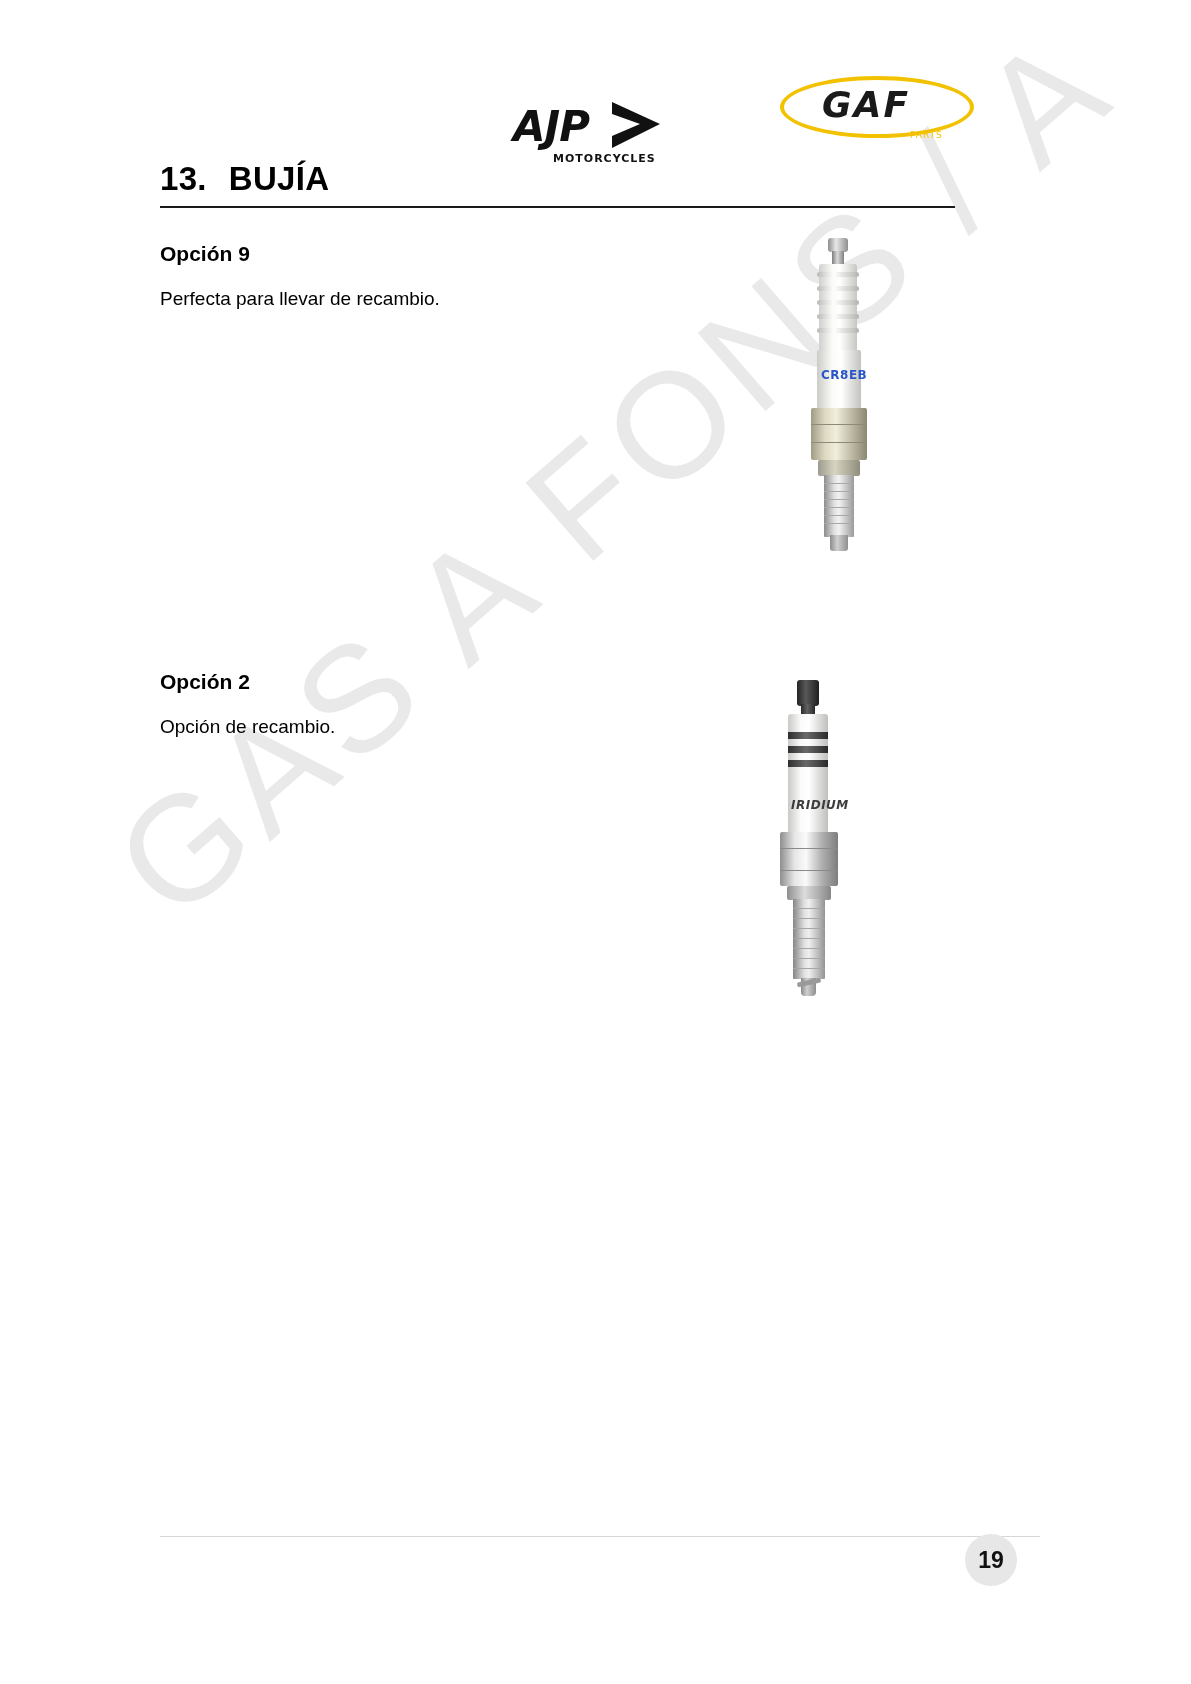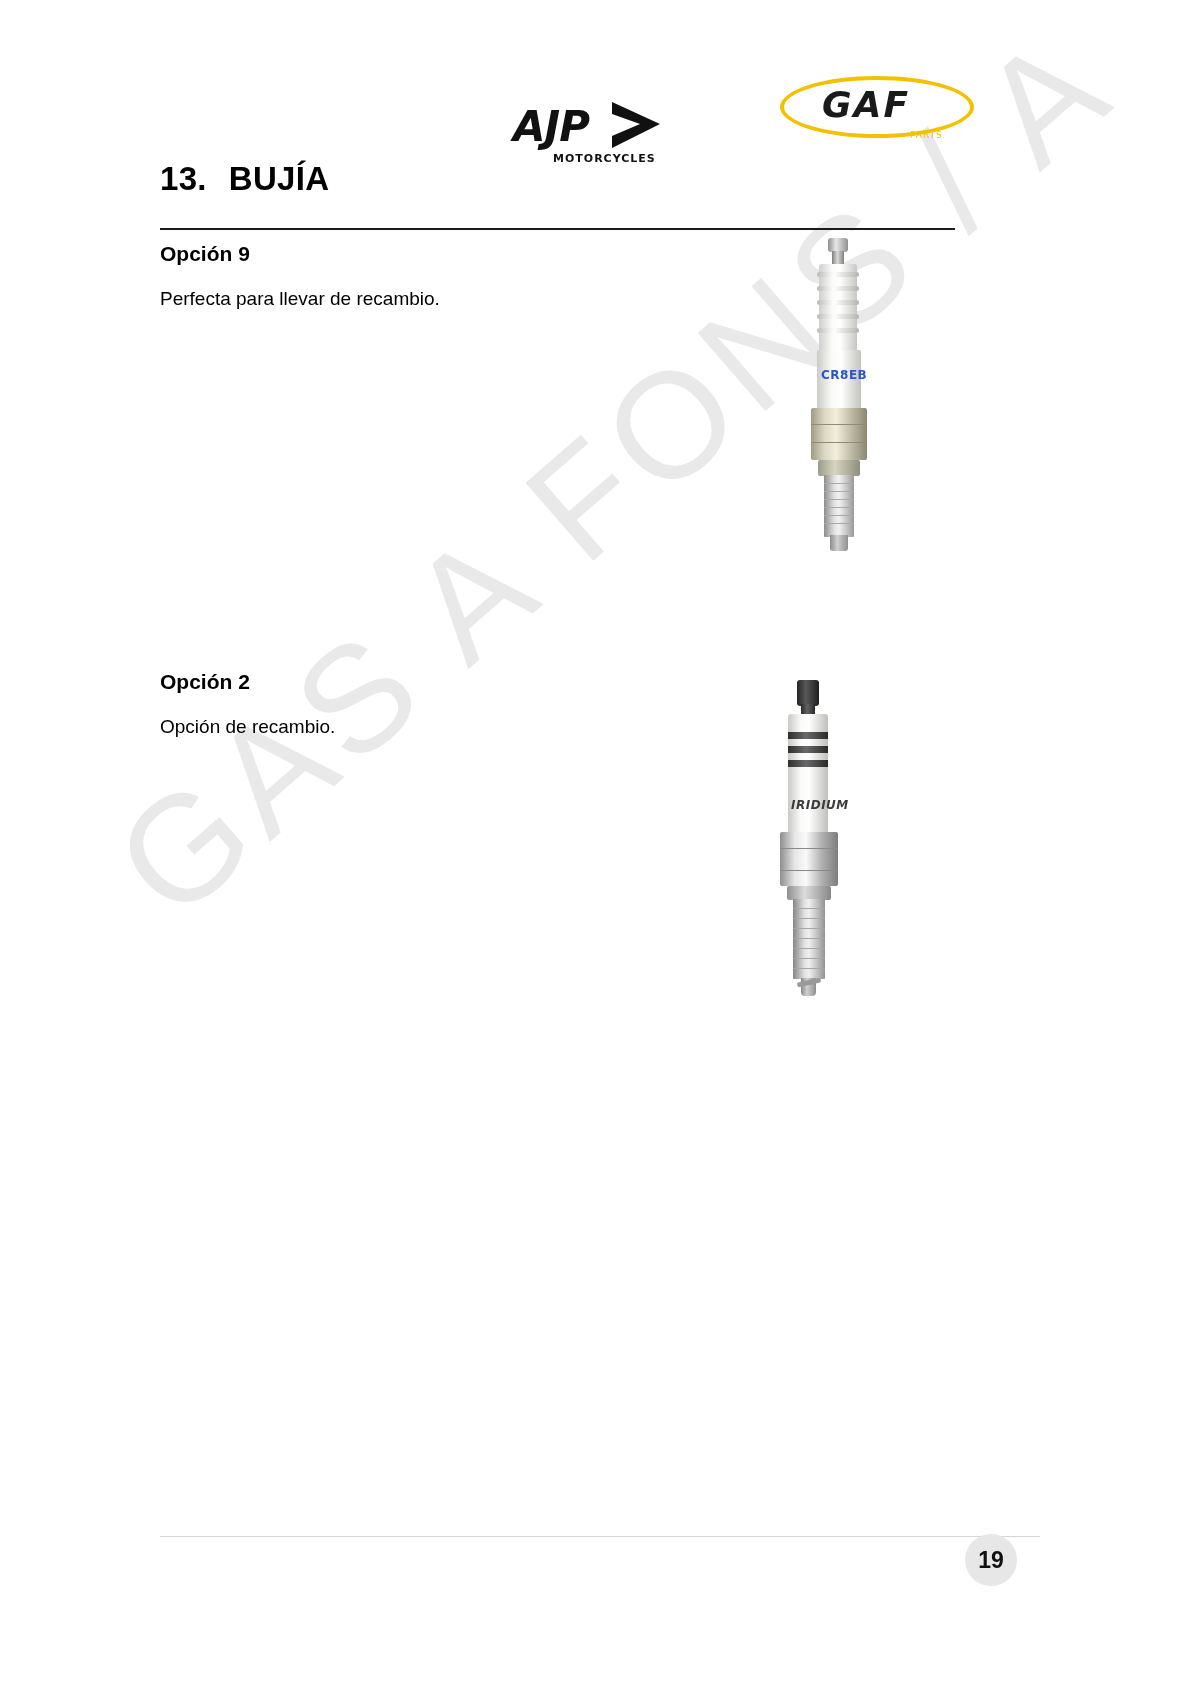--- a/index.html
+++ b/index.html
@@ -177,21 +177,21 @@
     top: 160px;
     width: 860px;
     z-index: 2;
   }
   .doc-title {
     font-family: "Liberation Sans", sans-serif;
     font-size: 33px;
     font-weight: 700;
     color: #000;
     margin: 0;
-    padding: 0 0 30px 0;
+    padding: 0 0 8px 0;
     letter-spacing: 0.3px;
   }
   .doc-title .num { margin-right: 22px; }
   .title-rule {
     width: 795px;
     height: 2px;
     background: #1a1a1a;
   }
 
   

